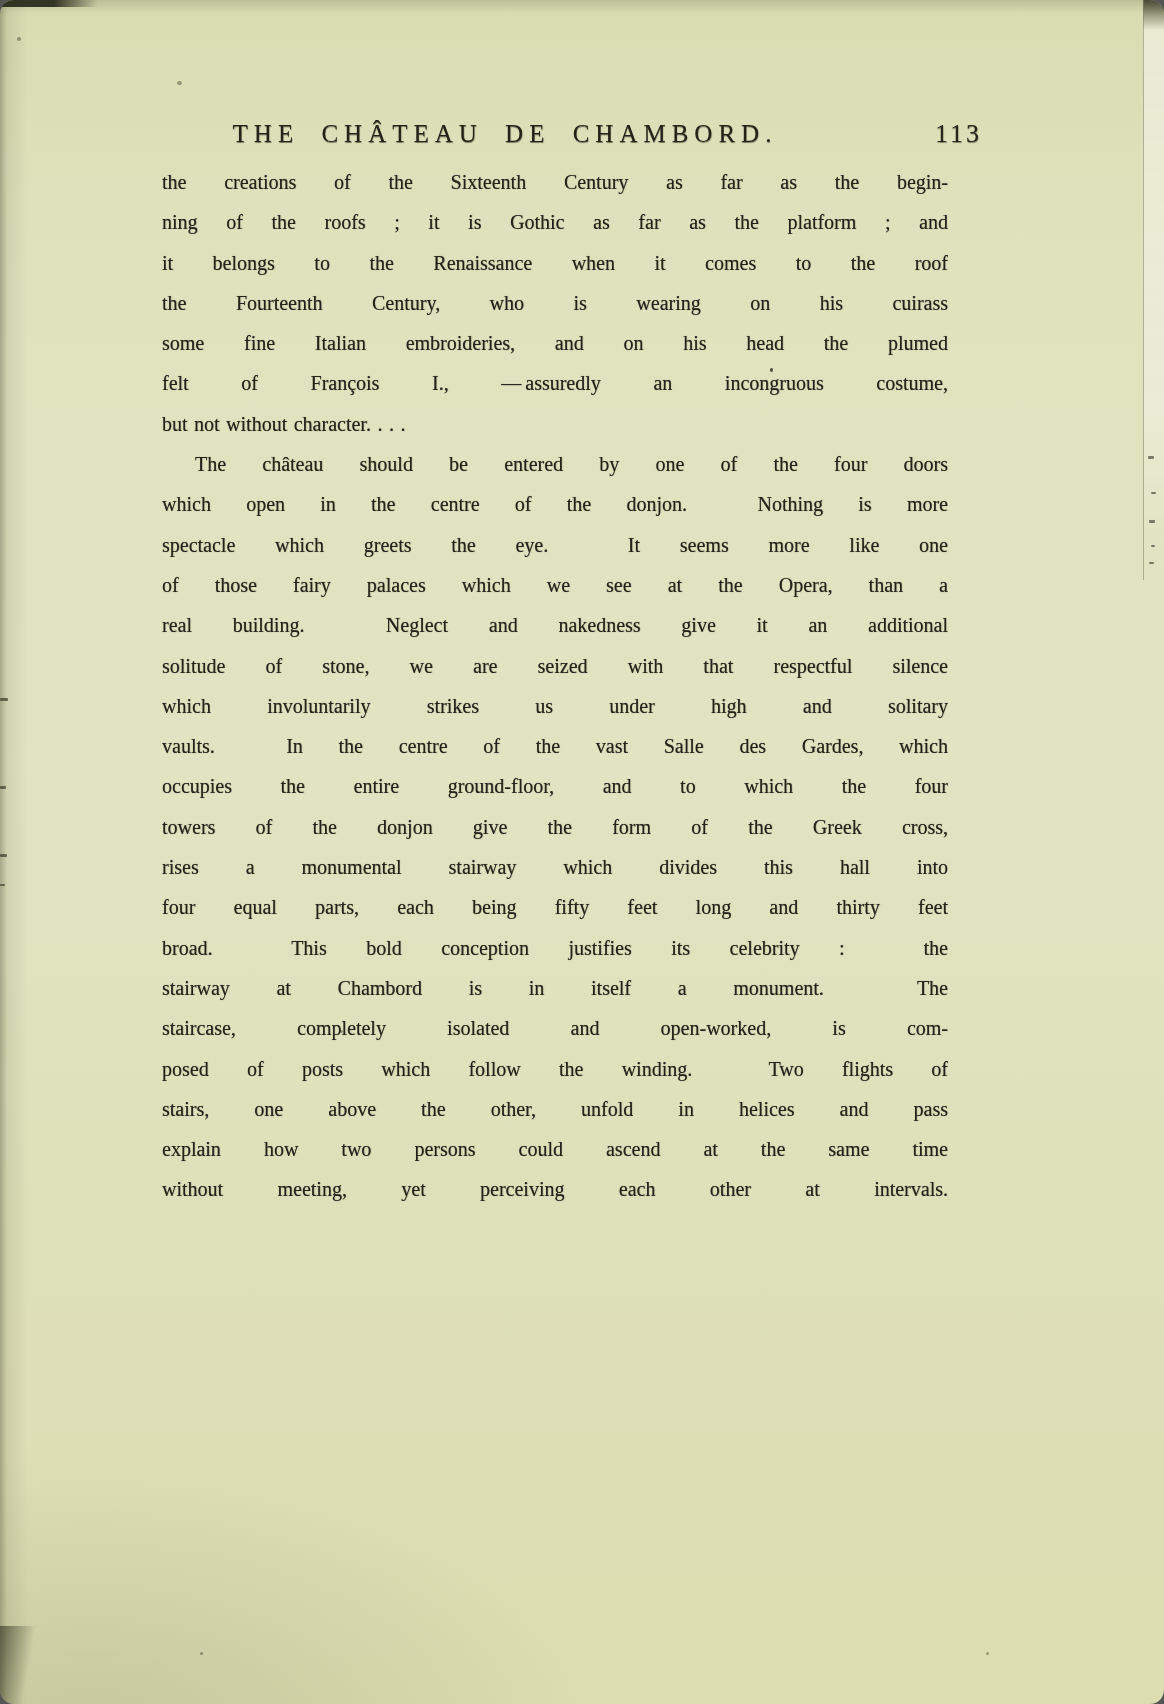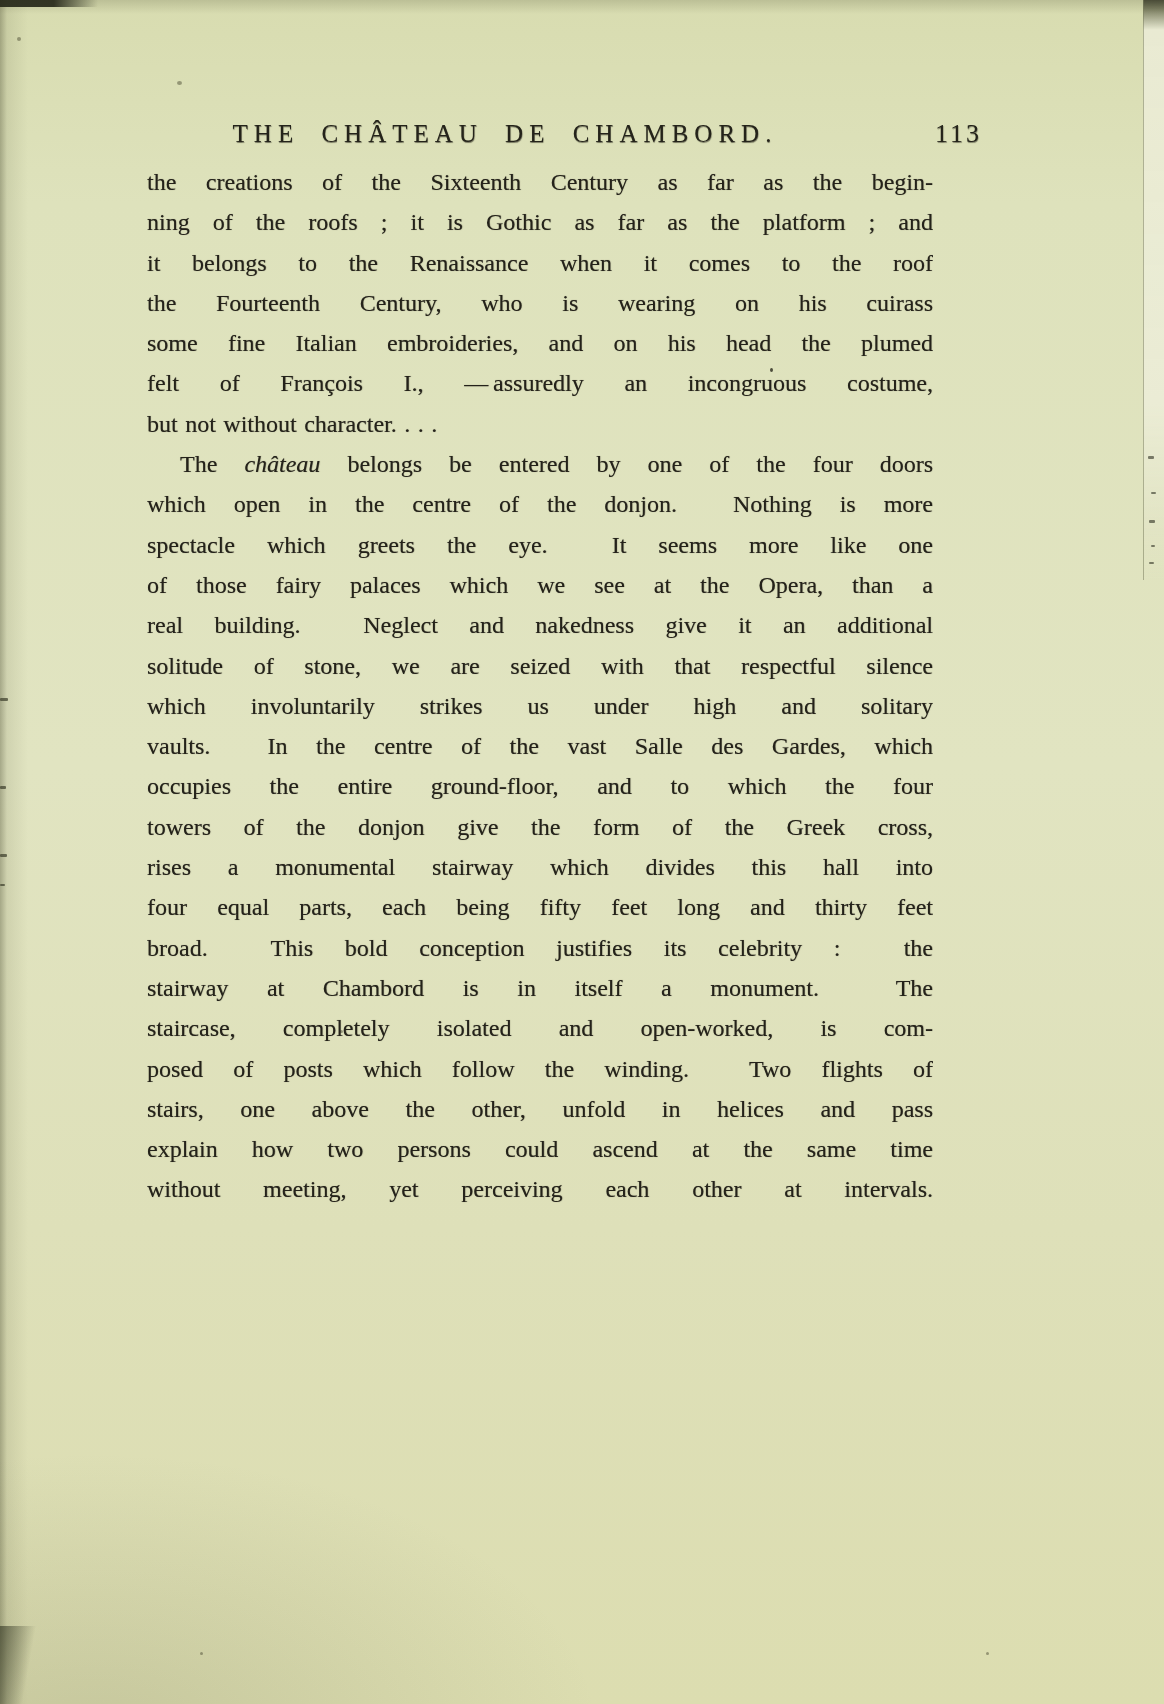--- a/index.html
+++ b/index.html
@@ -8,20 +8,21 @@
     width:1164px;height:1704px;
     margin:0 auto;
     overflow:hidden;
     font-family:"Liberation Serif","DejaVu Serif",serif;
     color:#262419;
     background:
       radial-gradient(ellipse 820px 460px at 8% 102%, rgba(108,110,78,0.20), rgba(108,110,78,0) 62%),
       linear-gradient(90deg, rgba(84,86,58,0.42) 0px, rgba(118,120,88,0.16) 7px, rgba(0,0,0,0) 28px),
       linear-gradient(180deg, rgba(104,107,74,0.25) 0px, rgba(0,0,0,0) 14px),
       linear-gradient(180deg, #d8dcb0 0%, #dee2bc 12%, #e1e4c1 45%, #dee0b9 72%, #dcddb0 100%);
+    border-radius: 14px;
   }
   
   .edge-top-left{position:absolute;left:0;top:0;width:98px;height:7px;
     background:linear-gradient(90deg, rgba(38,40,26,0.92) 55%, rgba(38,40,26,0) 100%);}
   .strip-right{position:absolute;left:1143px;top:0;width:21px;height:580px;
     border-left:1px solid rgba(124,127,94,0.55);
     background:linear-gradient(180deg,
       rgba(58,60,42,0.88) 0px, rgba(58,60,42,0.55) 10px,
       rgba(234,235,212,0.95) 30px, rgba(236,237,215,0.9) 70%,
       rgba(228,229,201,0.45) 92%, rgba(228,229,201,0) 100%);}
@@ -46,27 +47,27 @@
   .sp5{left:200px;top:1652px;width:3px;height:3px;}
   .sp6{left:986px;top:1652px;width:3px;height:3px;}
   
   .running-head{position:absolute;left:0;top:118px;width:1010px;height:34px;
     text-align:center;font-size:25px;line-height:32px;
     letter-spacing:6px;word-spacing:10px;
     color:#24231a;text-shadow:0.4px 0.5px 0.8px rgba(30,28,18,0.55);}
   .head-page{position:absolute;left:935px;top:0;font-size:26px;letter-spacing:3px;
     word-spacing:normal;text-shadow:0.4px 0.5px 0.8px rgba(30,28,18,0.5);}
   
-  .text-block{position:absolute;left:147px;top:162px;width:786px;
-    font-size:24px;line-height:40.3px;word-spacing:1.5px;
+  .text-block{position:absolute;left:162px;top:162px;width:786px;
+    font-size:20px;line-height:40.3px;word-spacing:1.5px;
     color:#24221a;text-shadow:0.35px 0.45px 0.8px rgba(32,30,20,0.5);}
   .ln{text-align:justify;text-align-last:justify;height:40.3px;overflow:hidden;}
   .ln.noj{text-align-last:left;}
   .ln.indent{text-indent:33px;}
-  .it{font-style:italic;}
+  .it{}
 </style>
 </head>
 <body>
 
 <div class="scan">
 
   <div class="edge-top-left"></div>
   <div class="strip-right"></div>
   <div class="rs rs1"></div>
   <div class="rs rs2"></div>
@@ -92,21 +93,21 @@
 
   <main class="text-block">
     <div class="ln">the creations of the Sixteenth Century as far as the begin-</div>
     <div class="ln">ning of the roofs ; it is Gothic as far as the platform ; and</div>
     <div class="ln">it belongs to the Renaissance when it comes to the roof</div>
     <div class="ln">the Fourteenth Century, who is wearing on his cuirass</div>
     <div class="ln">some fine Italian embroideries, and on his head the plumed</div>
     <div class="ln">felt of François I., — assuredly an incongruous costume,</div>
     <div class="ln noj">but not without character. . . .</div>
 
-    <div class="ln indent"><span>The </span><span class="it">château</span><span> belongs be entered by one of the four doors</span></div>
+    <div class="ln indent"><span>The </span><span class="it">château</span><span> should be entered by one of the four doors</span></div>
 
     <div class="ln">which open in the centre of the donjon.&nbsp; Nothing is more</div>
     <div class="ln">spectacle which greets the eye.&nbsp; It seems more like one</div>
     <div class="ln">of those fairy palaces which we see at the Opera, than a</div>
     <div class="ln">real building.&nbsp; Neglect and nakedness give it an additional</div>
     <div class="ln">solitude of stone, we are seized with that respectful silence</div>
     <div class="ln">which involuntarily strikes us under high and solitary</div>
     <div class="ln">vaults.&nbsp; In the centre of the vast Salle des Gardes, which</div>
     <div class="ln">occupies the entire ground-floor, and to which the four</div>
     <div class="ln">towers of the donjon give the form of the Greek cross,</div>

